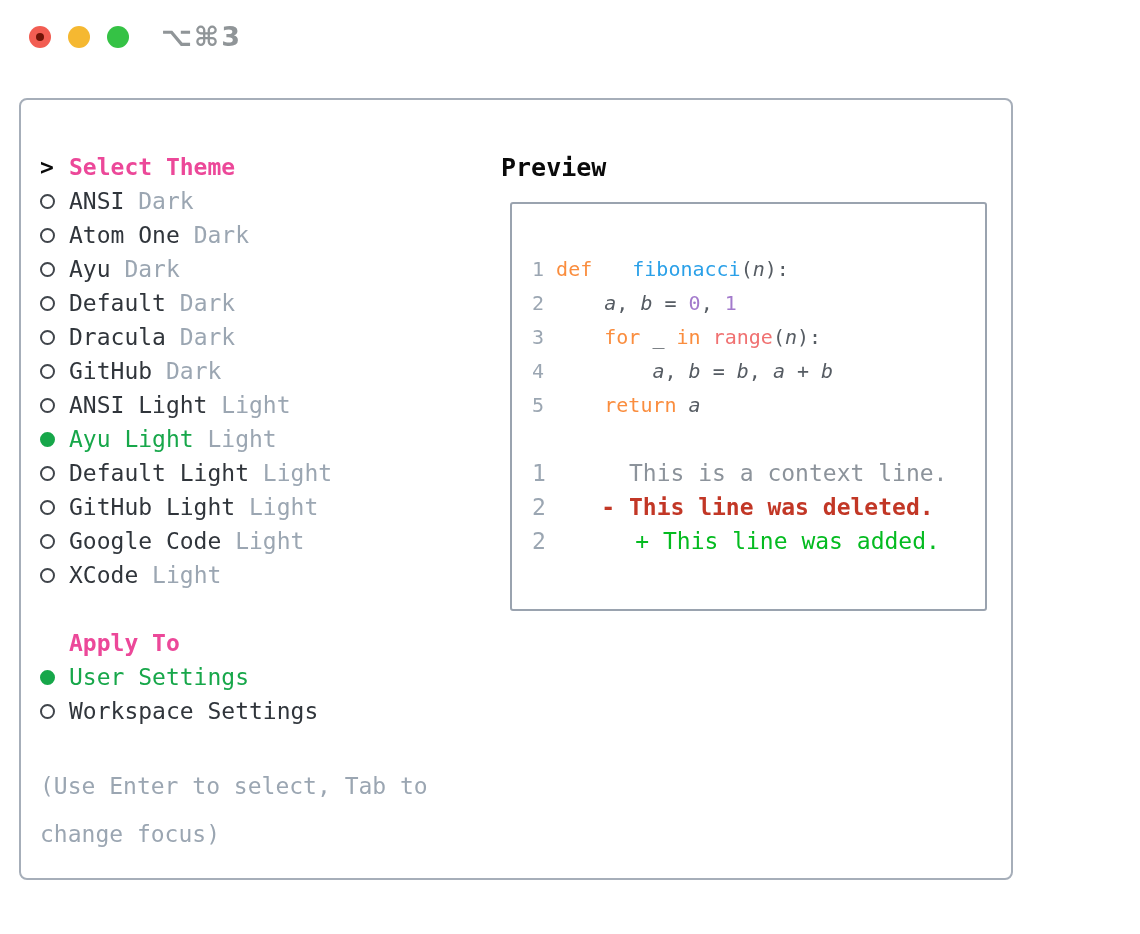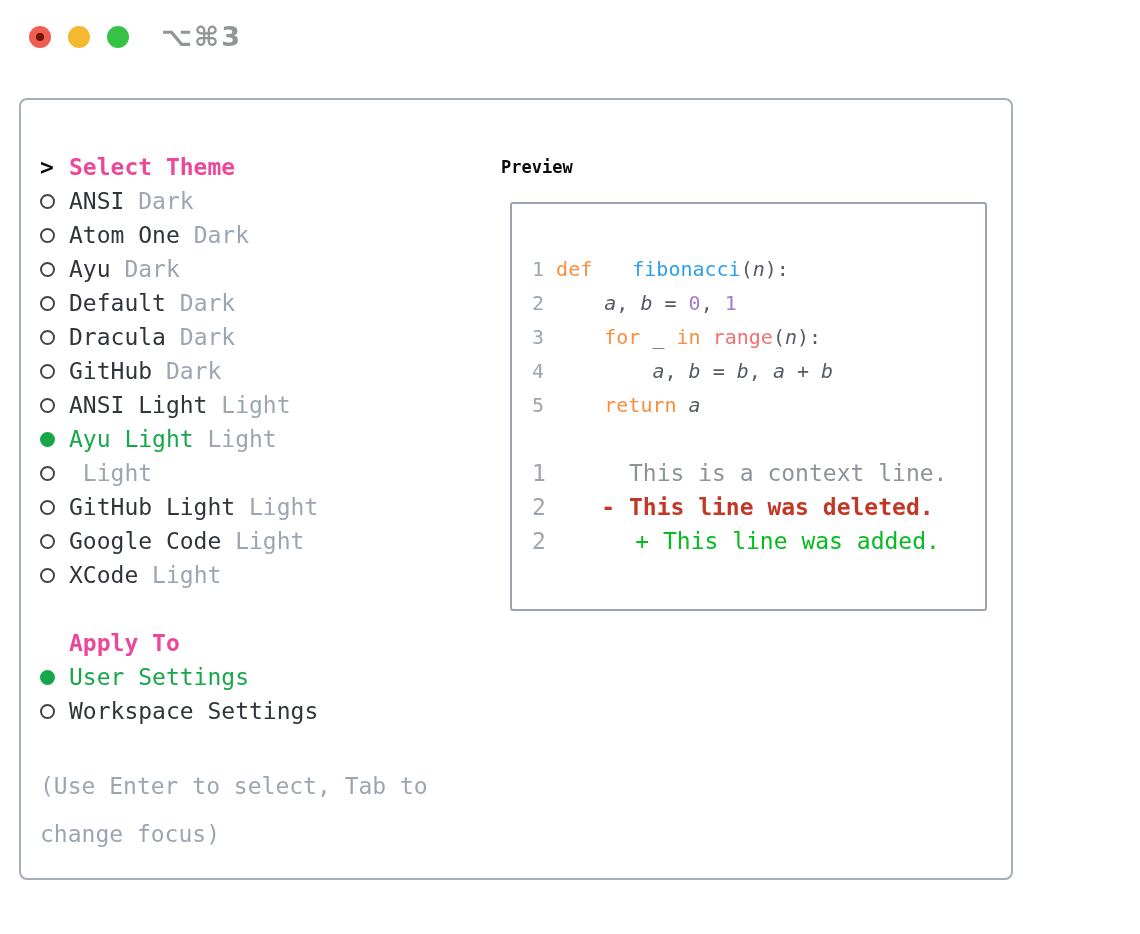--- a/index.html
+++ b/index.html
@@ -56,21 +56,21 @@
   .variant { color:var(--muted); }
   .spacer { height:34px; }
   .hint {
     width:415px; font-size:23px; line-height:48px;
     color:var(--muted); white-space:normal;
   }
   
   .preview-title {
     position:absolute; left:480px; top:50px; height:34px;
     display:flex; align-items:center;
-    font-size:17px; font-weight:bold; color:#0a0a0a;
+    font-size:25px; font-weight:bold; color:#0a0a0a;
   }
   .preview-box {
     position:absolute; left:489px; top:102px; width:477px; height:409px;
     border:2px solid #9aa3af; border-radius:3px; background:#ffffff;
     padding:48px 0 0 20px; overflow:hidden;
   }
   .cl, .dl { height:34px; display:flex; align-items:center; white-space:pre; color:var(--code_fg); }
   .cl { font-size:20px; }
   .dl { font-size:23px; }
   .tk-ln  { color:var(--muted); }
@@ -108,21 +108,21 @@
 
       <div id="theme-items">
           <div class="row"><span class="marker-slot"><span class="circle"></span></span><span class="">ANSI</span><span class="variant"> Dark</span></div>
           <div class="row"><span class="marker-slot"><span class="circle"></span></span><span class="">Atom One</span><span class="variant"> Dark</span></div>
           <div class="row"><span class="marker-slot"><span class="circle"></span></span><span class="">Ayu</span><span class="variant"> Dark</span></div>
           <div class="row"><span class="marker-slot"><span class="circle"></span></span><span class="">Default</span><span class="variant"> Dark</span></div>
           <div class="row"><span class="marker-slot"><span class="circle"></span></span><span class="">Dracula</span><span class="variant"> Dark</span></div>
           <div class="row"><span class="marker-slot"><span class="circle"></span></span><span class="">GitHub</span><span class="variant"> Dark</span></div>
           <div class="row"><span class="marker-slot"><span class="circle"></span></span><span class="">ANSI Light</span><span class="variant"> Light</span></div>
           <div class="row"><span class="marker-slot"><span class="circle sel"></span></span><span class="green">Ayu Light</span><span class="variant"> Light</span></div>
-          <div class="row"><span class="marker-slot"><span class="circle"></span></span><span class="variant"> Light</span></div>
+          <div class="row"><span class="marker-slot"><span class="circle"></span></span><span class="">Default Light</span><span class="variant"> Light</span></div>
           <div class="row"><span class="marker-slot"><span class="circle"></span></span><span class="">GitHub Light</span><span class="variant"> Light</span></div>
           <div class="row"><span class="marker-slot"><span class="circle"></span></span><span class="">Google Code</span><span class="variant"> Light</span></div>
           <div class="row"><span class="marker-slot"><span class="circle"></span></span><span class="">XCode</span><span class="variant"> Light</span></div>
         </div>
 
       <div class="spacer"></div>
 
       <div class="row">
         <span class="marker-slot"></span>
         <span class="header-text">Apply To</span>

